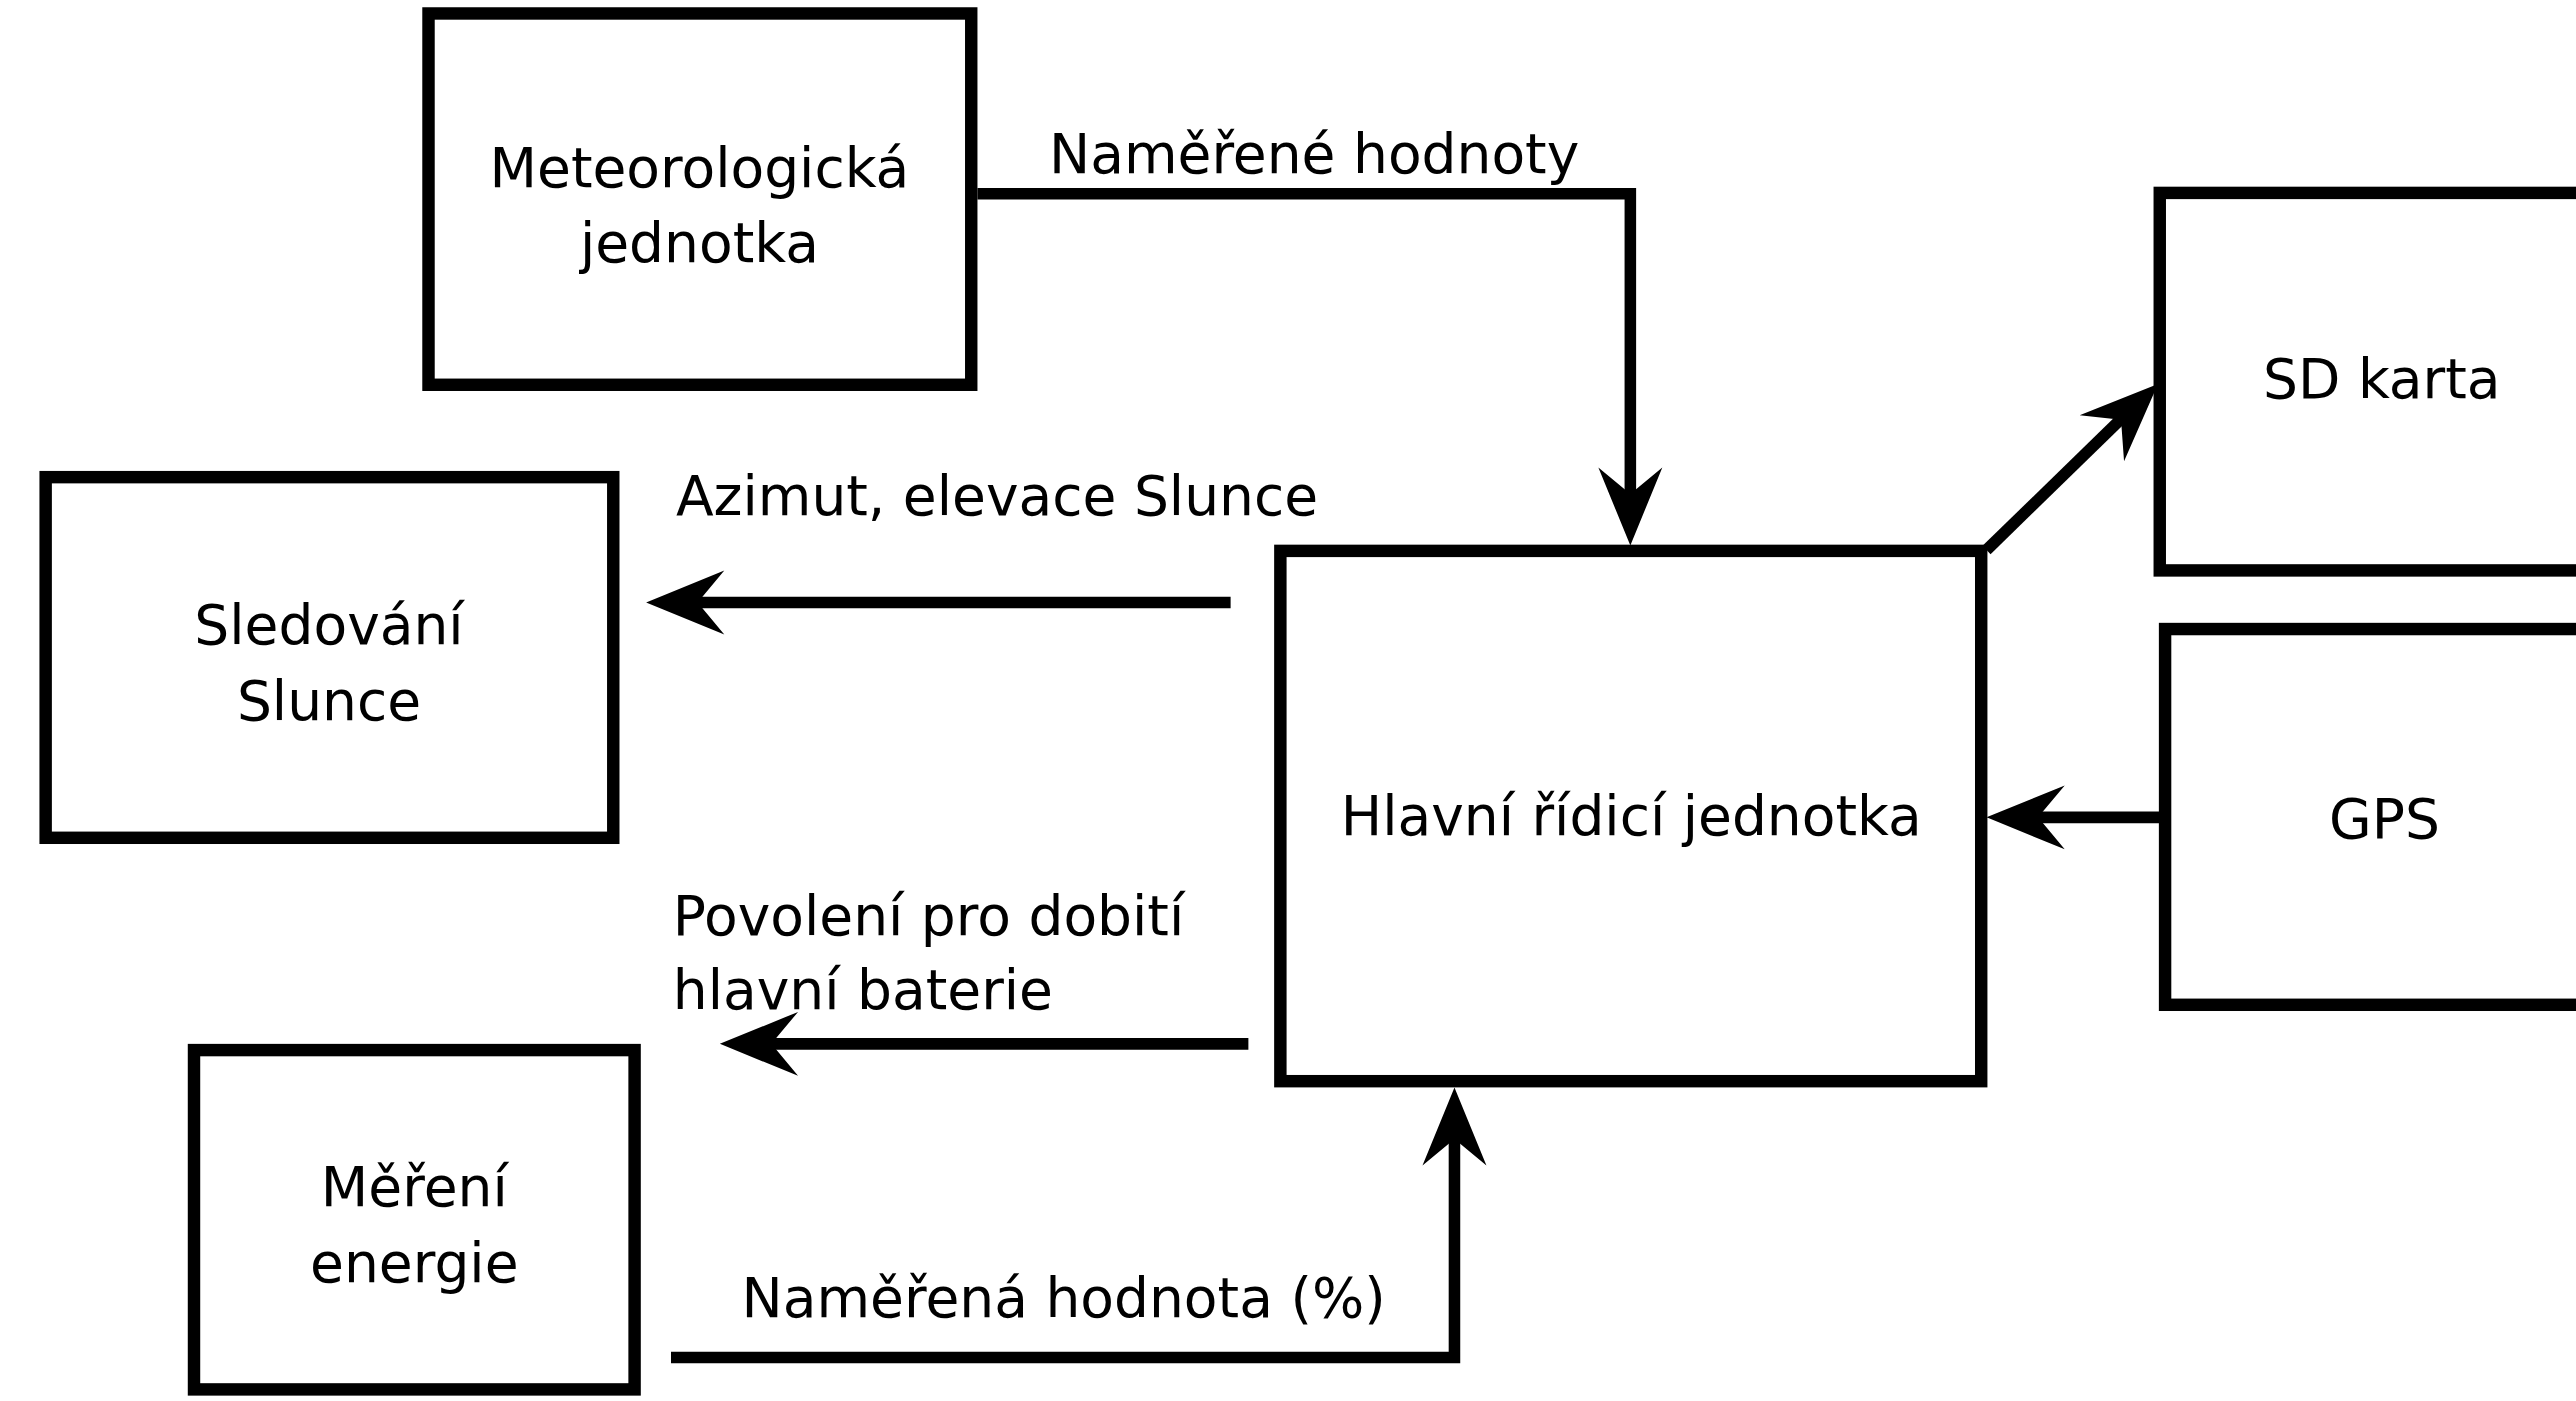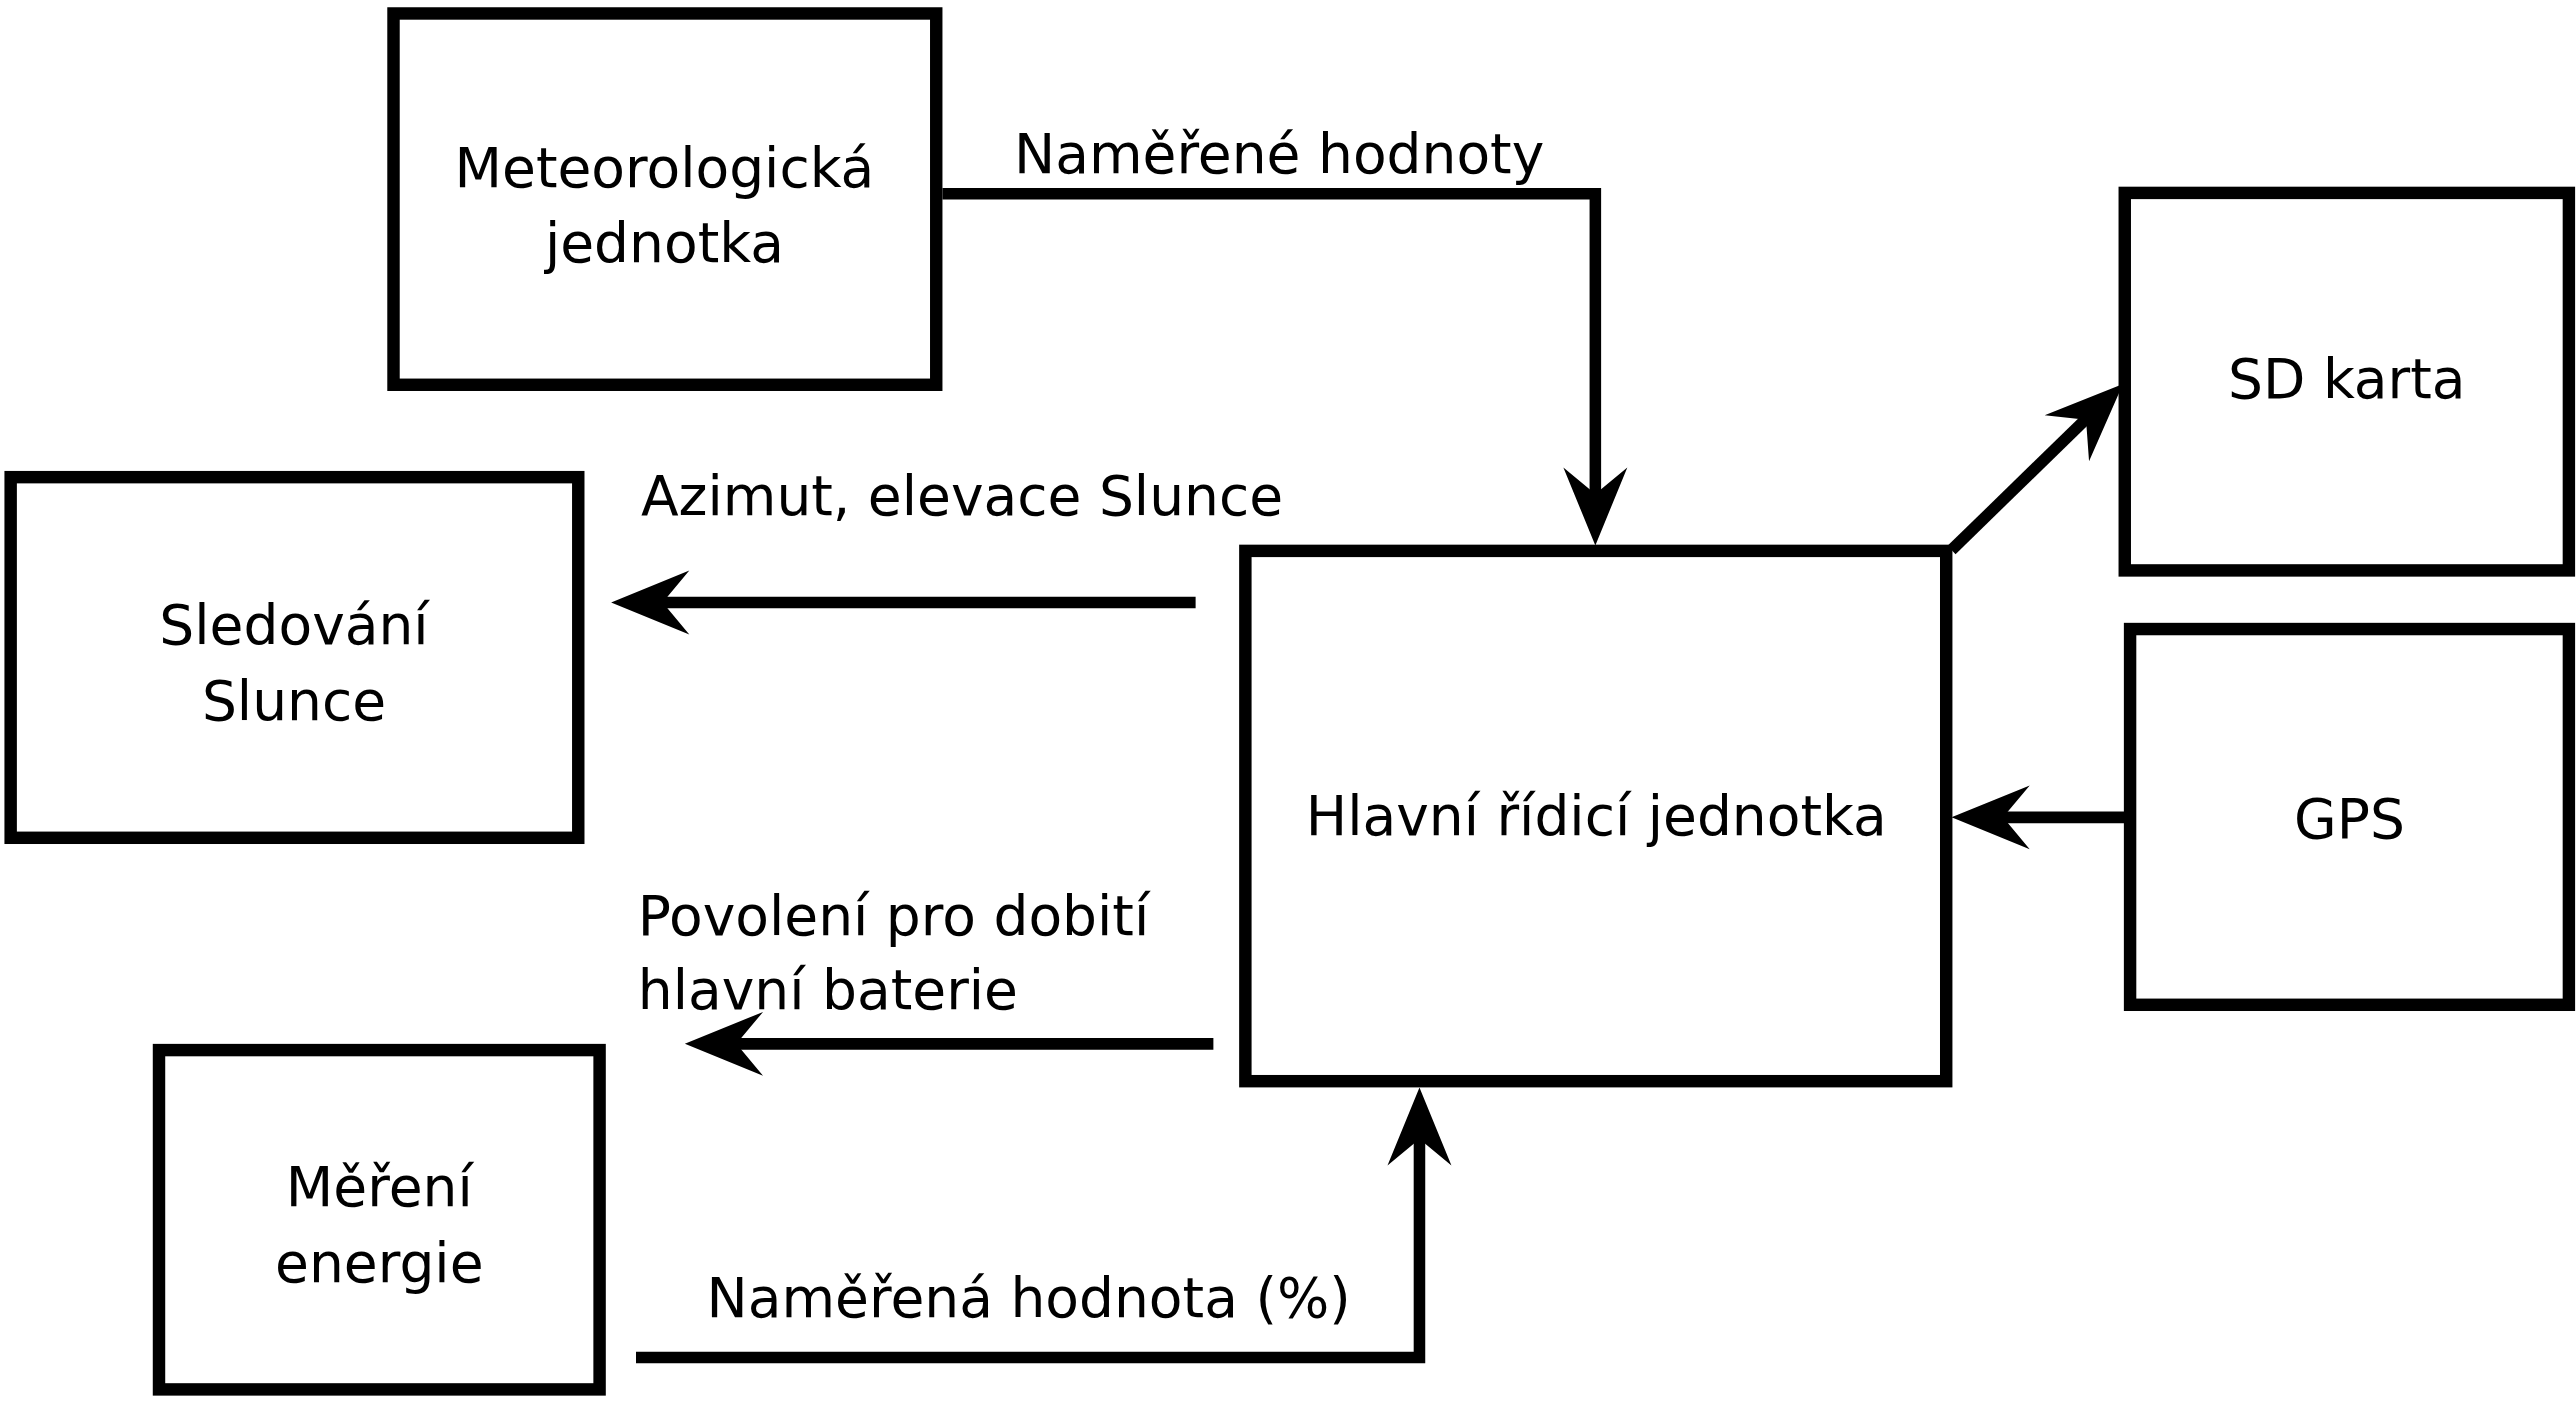--- a/index.html
+++ b/index.html
@@ -7,20 +7,21 @@
     padding: 0;
     width: 2576px;
     height: 1402px;
     background: #ffffff;
     overflow: hidden;
   }
   .diagram-wrap {
     position: relative;
     width: 2364px;
     height: 1402px;
+    margin-left: 35px;
   }
   svg {
     display: block;
   }
   .box {
     fill: #ffffff;
     stroke: #000000;
     stroke-width: 14;
   }
   .edge-line {

